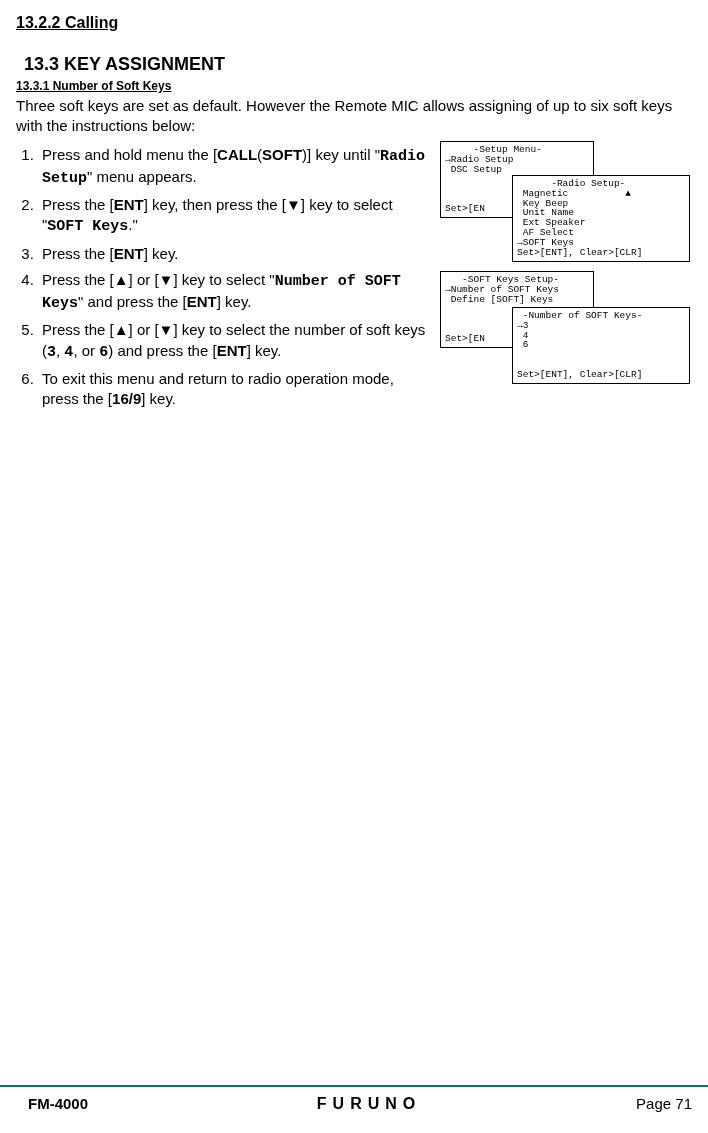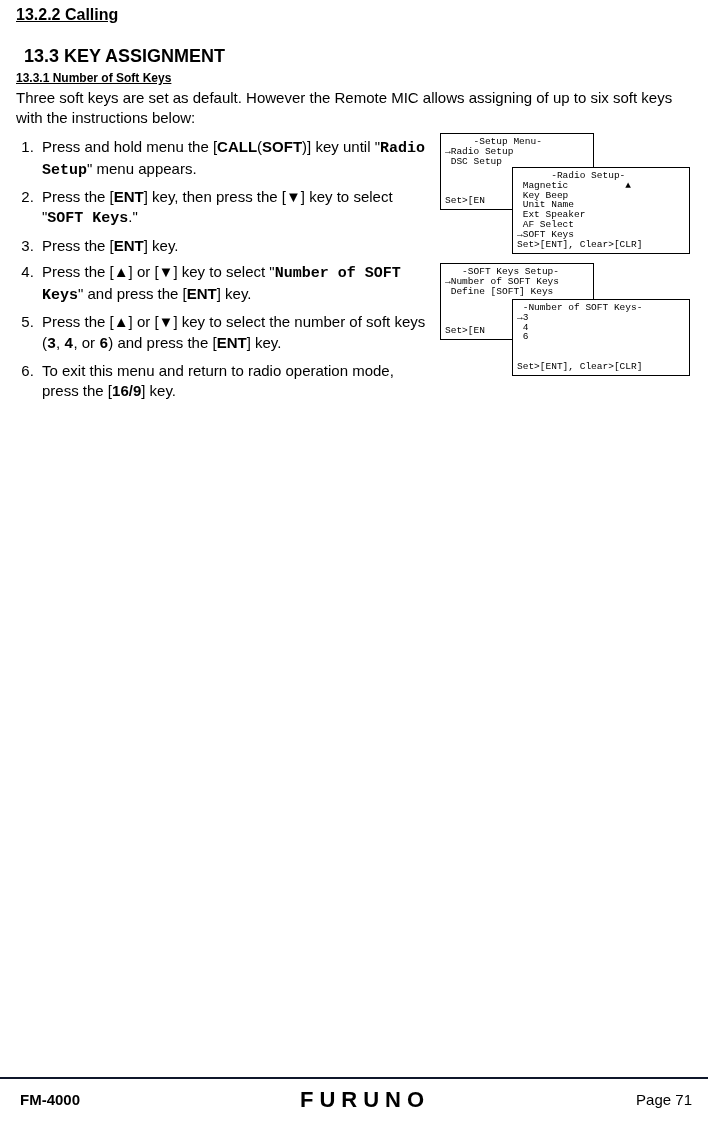--- a/index.html
+++ b/index.html
@@ -8,21 +8,21 @@
     font-family: Arial, Helvetica, sans-serif;
     width: 708px;
     height: 1133px;
     position: relative;
     background: #fff;
     color: #000;
     font-size: 15px;
     line-height: 1.35;
   }
   .page {
-    padding: 4px 16px 0 16px;
+    padding: 12px 16px 0 16px;
   }
   .h3 {
     font-weight: bold;
     text-decoration: underline;
     font-size: 16px;
     margin: 0 0 2px 0;
   }
   .h2 {
     font-weight: bold;
     font-size: 18px;
@@ -67,33 +67,33 @@
     white-space: pre;
     position: absolute;
   }
   .lcd.small { width: 144px; }
   .lcd.large { width: 168px; }
   .footer {
     position: absolute;
     left: 0;
     right: 0;
     bottom: 18px;
-    border-top: 2px solid #0f172a;
+    border-top: 2px solid #0f766e;
     display: flex;
     align-items: center;
     justify-content: space-between;
-    padding: 6px 16px 0 20px;
+    padding: 6px 16px 0 28px;
     font-size: 15px;
     font-weight: bold;
   }
   .brand-logo {
     font-family: Arial, sans-serif;
     font-weight: 900;
     letter-spacing: 6px;
-    font-size: 22px;
+    font-size: 16px;
     margin-left: 14px;
   }
   .pagenum { font-weight: normal; }
   .bold { font-weight: bold; }
   .monob { font-family: "Courier New", monospace; font-weight: bold; font-size: 15px; }
   .tri-up::before { content: "▲"; }
   .tri-down::before { content: "▼"; }
 </style>
 </head>
 <body>

